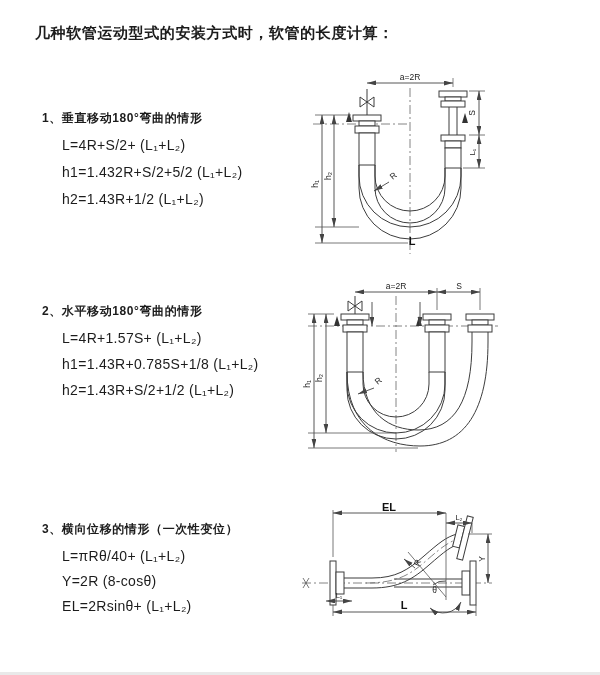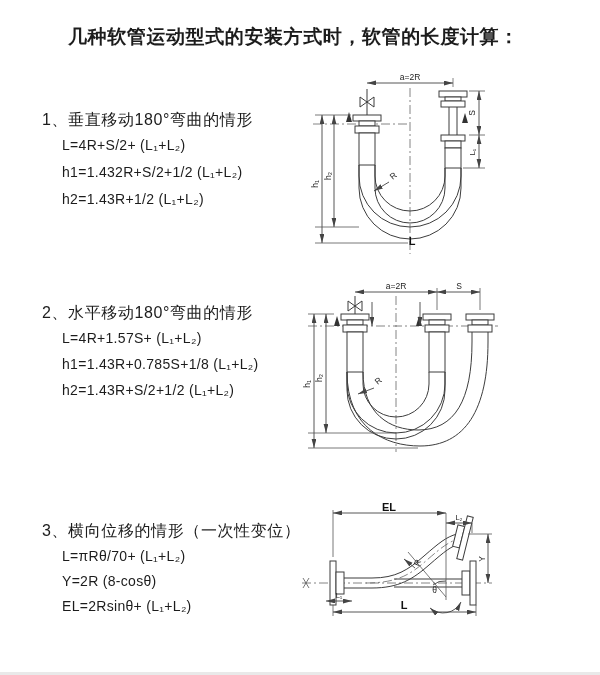--- a/index.html
+++ b/index.html
@@ -2,25 +2,25 @@
 <html><head>
 <meta charset="utf-8">
 <style>
   html,body{margin:0;padding:0;}
   body{
     width:600px;height:675px;position:relative;background:#ffffff;
     font-family:"Liberation Sans","DejaVu Sans",sans-serif;color:#1c1c1c;
     overflow:hidden;
   }
   .page-title{
-    position:absolute;left:35px;top:24px;font-size:19px;font-weight:bold;
-    letter-spacing:0.6px;white-space:nowrap;margin-left:33px;
+    position:absolute;left:35px;top:24px;font-size:15px;font-weight:bold;
+    letter-spacing:0.6px;white-space:nowrap;
   }
   .sec-heading{
-    position:absolute;left:42px;font-size:16px;font-weight:normal;
+    position:absolute;left:42px;font-size:12px;font-weight:bold;
     letter-spacing:0.6px;white-space:nowrap;
   }
   .formula{
     position:absolute;left:62px;font-size:14px;letter-spacing:0.3px;
     white-space:nowrap;font-weight:normal;
   }
   svg{position:absolute;overflow:visible;}
   .ln{stroke:#3d3d3d;stroke-width:1;fill:none;}
   .thin{stroke:#555;stroke-width:0.8;fill:none;}
   .dim{stroke:#444;stroke-width:0.9;fill:none;}
@@ -31,30 +31,30 @@
   .dtx-lg{fill:#111;font-size:11px;font-weight:bold;font-family:"Liberation Sans","DejaVu Sans",sans-serif;}
   .page-edge{position:absolute;left:0;bottom:0;width:600px;height:3px;background:#e9e9e9;}
 </style>
 </head>
 <body>
 
 <div class="page-title">几种软管运动型式的安装方式时，软管的长度计算：</div>
 
 <div class="sec-heading" style="top:110px">1、垂直移动180°弯曲的情形</div>
 <div class="formula" style="top:137px">L=4R+S/2+ (L₁+L₂)</div>
-<div class="formula" style="top:164px">h1=1.432R+S/2+1/2 (L₁+L₂)</div>
+<div class="formula" style="top:164px">h1=1.432R+S/2+5/2 (L₁+L₂)</div>
 <div class="formula" style="top:191px">h2=1.43R+1/2 (L₁+L₂)</div>
 
 <div class="sec-heading" style="top:303px">2、水平移动180°弯曲的情形</div>
 <div class="formula" style="top:330px">L=4R+1.57S+ (L₁+L₂)</div>
 <div class="formula" style="top:356px">h1=1.43R+0.785S+1/8 (L₁+L₂)</div>
 <div class="formula" style="top:382px">h2=1.43R+S/2+1/2 (L₁+L₂)</div>
 
 <div class="sec-heading" style="top:521px">3、横向位移的情形（一次性变位）</div>
-<div class="formula" style="top:548px">L=πRθ/70+ (L₁+L₂)</div>
+<div class="formula" style="top:548px">L=πRθ/40+ (L₁+L₂)</div>
 <div class="formula" style="top:573px">Y=2R (8-cosθ)</div>
 <div class="formula" style="top:598px">EL=2Rsinθ+ (L₁+L₂)</div>
 
 <svg style="left:305px;top:64px" width="285" height="200" viewBox="0 0 285 200">
   <defs>
     <pattern id="hatchA" width="4" height="4" patternUnits="userSpaceOnUse">
       <path d="M0,4 L4,0 M0,0 L4,4" stroke="#777" stroke-width="0.6"></path>
     </pattern>
     <marker id="arrA" markerWidth="10" markerHeight="6" refX="9" refY="2.4" orient="auto-start-reverse" markerUnits="userSpaceOnUse">
       <path d="M0,0 L9,2.4 L0,4.8 Z" fill="#444"></path>

